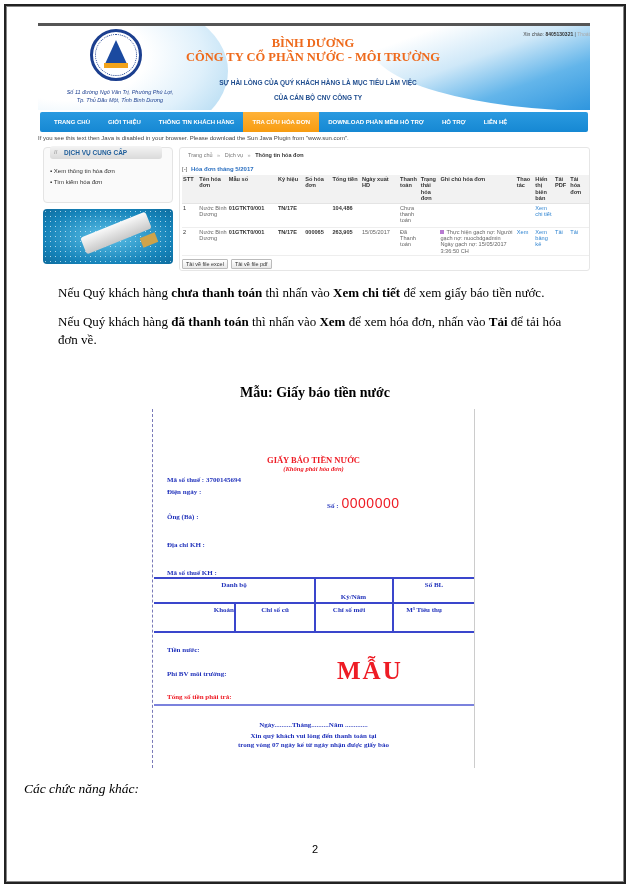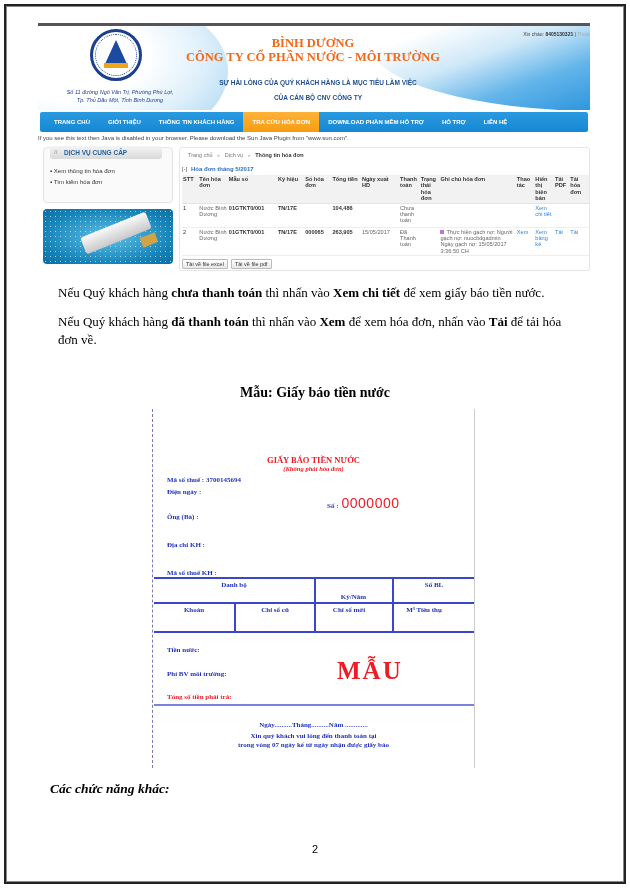--- a/index.html
+++ b/index.html
@@ -71,21 +71,21 @@
   .s-lbl { position: absolute; left: 15px; font-size: 7px; font-weight: bold; white-space: nowrap; }
   .s-so { position: absolute; left: 175px; top: 86px; font-size: 7px; font-weight: bold; white-space: nowrap; }
   .s-so-val { color: #ee1c25; font-family: "Liberation Sans", sans-serif; font-size: 14px; font-weight: normal; letter-spacing: 0.5px; margin-left: 3px; }
   .s-hline { position: absolute; left: 2px; width: 320px; height: 2px; background: #3a46cc; }
   .s-vline { position: absolute; width: 2px; background: #3a46cc; }
   .s-cell { position: absolute; font-size: 7px; font-weight: bold; text-align: center; white-space: nowrap; }
   .s-red { color: #ee1c25; }
   .s-mau { position: absolute; left: 185px; top: 248px; color: #ee1c25; font-size: 25px; font-weight: bold; letter-spacing: 2px; }
   .s-center { position: absolute; left: 0; width: 323px; text-align: center; font-size: 7px; font-weight: bold; white-space: nowrap; }
 
-  .other-fn { position: absolute; left: 50px; top: 781px; font-size: 13.5px; font-weight: bold; font-style: italic; color: #000; }
+  .other-fn { position: absolute; left: 24px; top: 781px; font-size: 13.5px; font-weight: normal; font-style: italic; color: #000; }
   .page-num { position: absolute; left: 0; width: 630px; top: 843px; text-align: center; font-family: "Liberation Sans", sans-serif; font-size: 11px; color: #000; }
 </style>
 </head>
 <body>
 
 <div class="page-frame"></div>
 
 <div class="web">
   <div class="web-top"></div>
   <div class="web-header">
@@ -254,21 +254,21 @@
   <div class="s-hline" style="top:168px;"></div>
   <div class="s-hline" style="top:193px;"></div>
   <div class="s-hline" style="top:222px;"></div>
   <div class="s-vline" style="left:162px; top:168px; height:55px;"></div>
   <div class="s-vline" style="left:240px; top:168px; height:55px;"></div>
   <div class="s-vline" style="left:82px; top:193px; height:29px;"></div>
 
   <div class="s-cell" style="left:2px; width:160px; top:172px;">Danh bộ</div>
   <div class="s-cell" style="left:163px; width:77px; top:172px;margin-top:12px;">Kỳ/Năm</div>
   <div class="s-cell" style="left:242px; width:80px; top:172px;">Số BL</div>
-  <div class="s-cell" style="left:2px; width:80px; top:197px;">Khoán</div>
+  <div class="s-cell" style="left:2px; width:80px; top:197px;text-align:right;">Khoán</div>
   <div class="s-cell" style="left:84px; width:78px; top:197px;">Chỉ số cũ</div>
   <div class="s-cell" style="left:163px; width:68px; top:197px;">Chỉ số mới</div>
   <div class="s-cell" style="left:232px; width:80px; top:197px;text-align:center;">M³ Tiêu thụ</div>
 
   <div class="s-lbl" style="top:237px;">Tiền nước:</div>
   <div class="s-lbl" style="top:261px;">Phí BV môi trường:</div>
   <div class="s-mau">MẪU</div>
   <div class="s-lbl s-red" style="top:284px;">Tổng số tiền phải trả:</div>
   <div class="s-hline" style="top:295px; background:#7b82dd;"></div>
 

